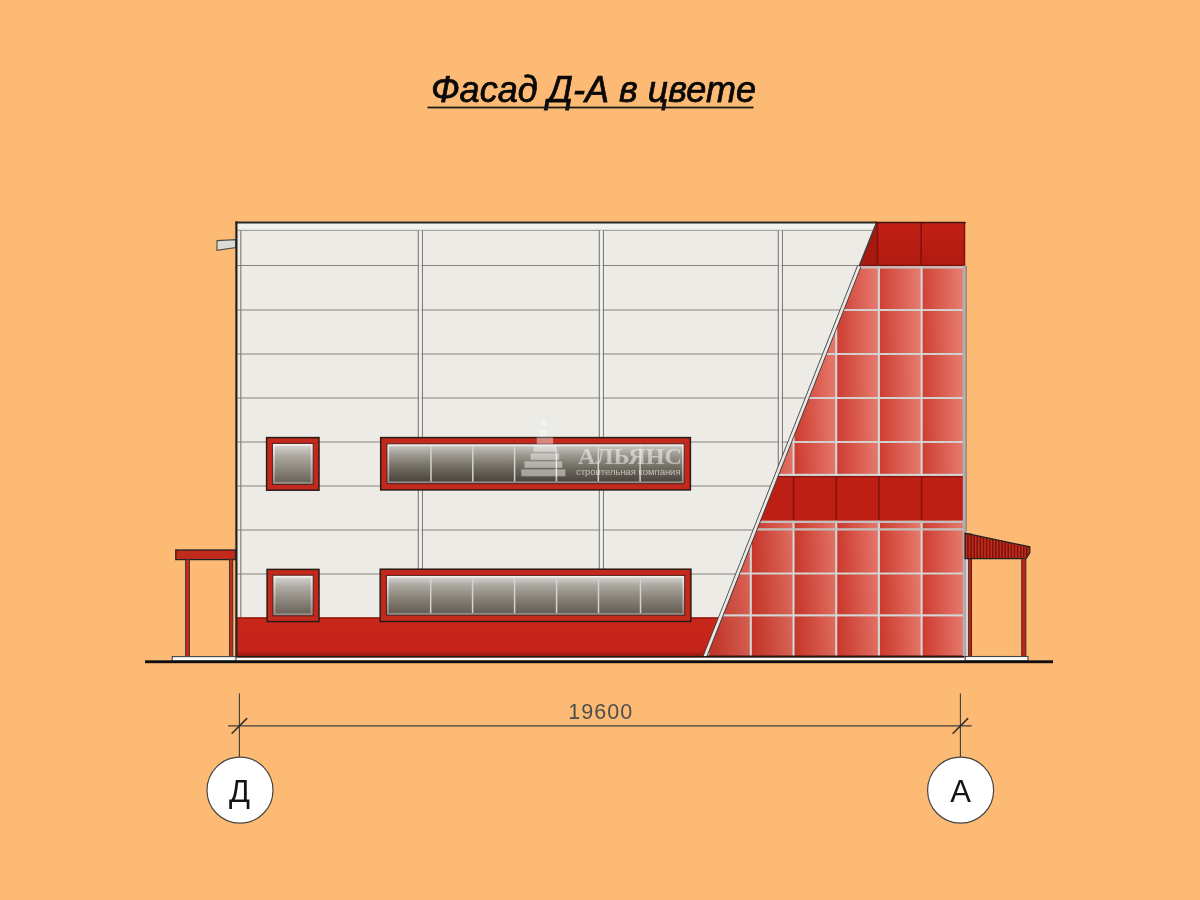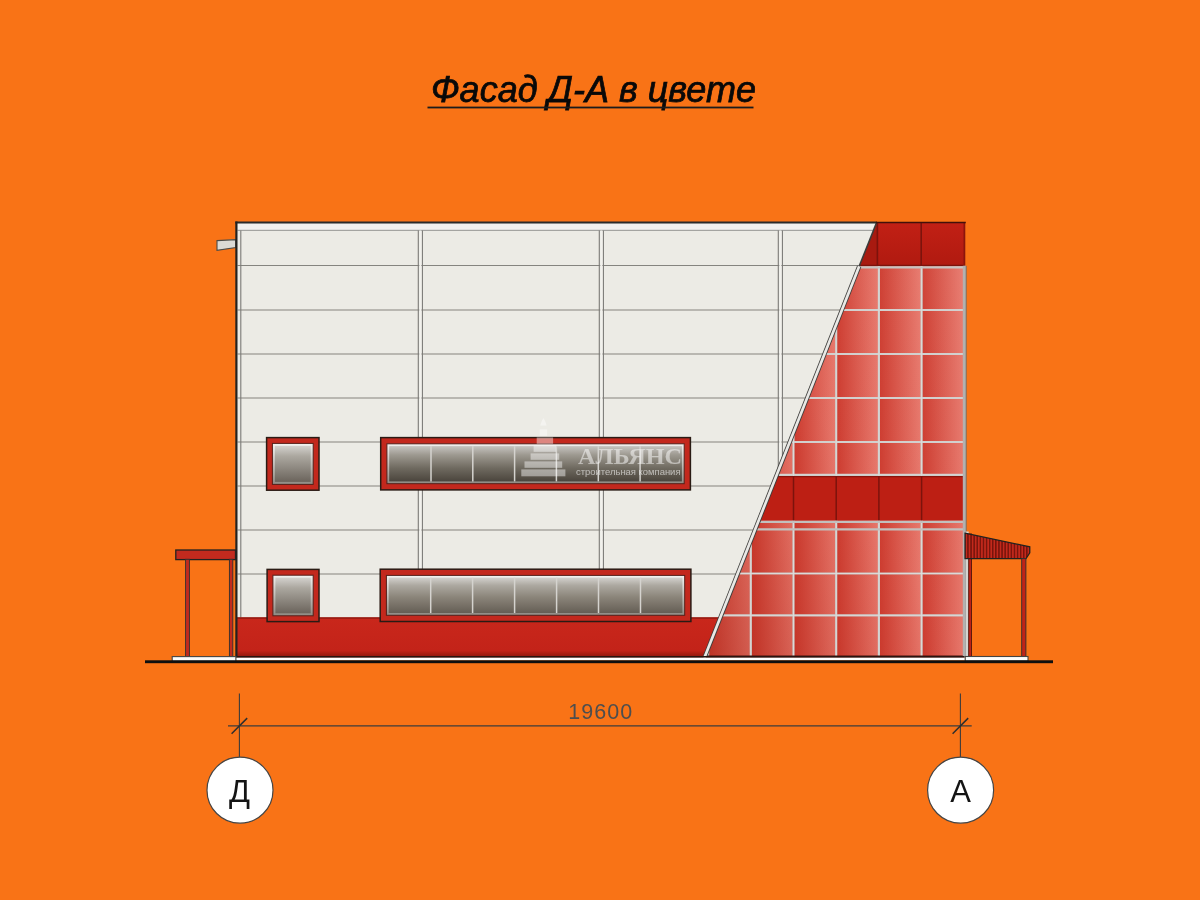--- a/index.html
+++ b/index.html
@@ -1,16 +1,16 @@
 <!DOCTYPE html>
 <html><head>
 <meta charset="utf-8">
 <style>
   html,body{margin:0;padding:0;background:#ffffff;}
-  #page{position:relative;width:1200px;height:900px;background:#f97316;overflow:hidden;
+  #page{position:relative;width:1200px;height:900px;background:#fdba74;overflow:hidden;
         font-family:"Liberation Sans", sans-serif;}
   svg{display:block;}
 </style>
 </head>
 <body>
 <div id="page">
 <svg width="1200" height="900" viewBox="0 0 1200 900">
 <defs>
   <linearGradient id="gGlassU" x1="0" y1="0" x2="0" y2="1">
     <stop offset="0" stop-color="#c6c4c0"></stop>

